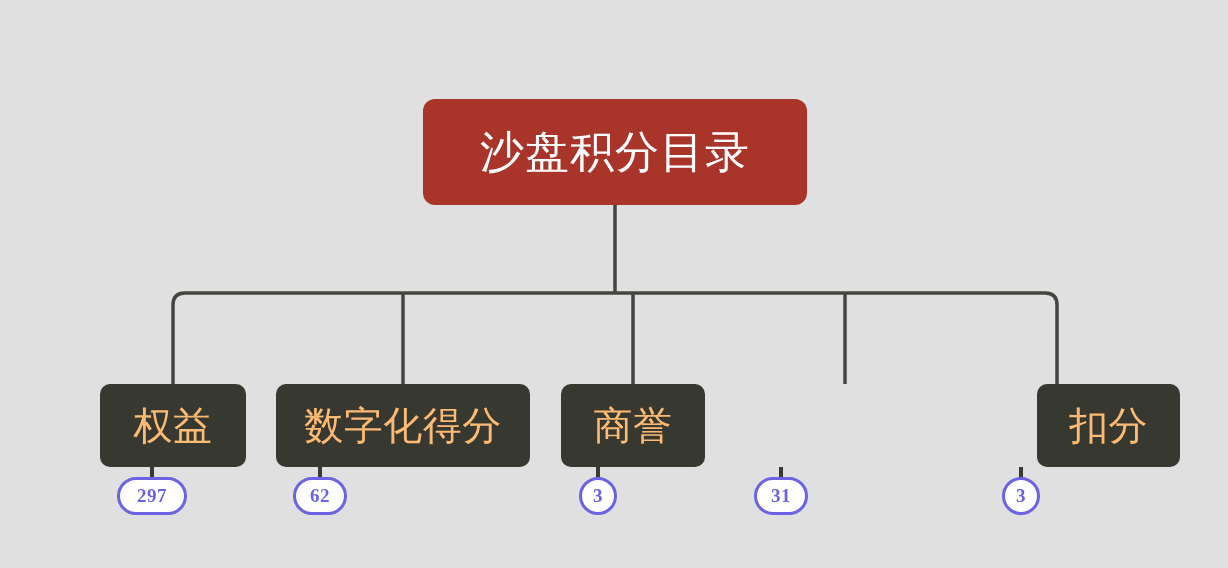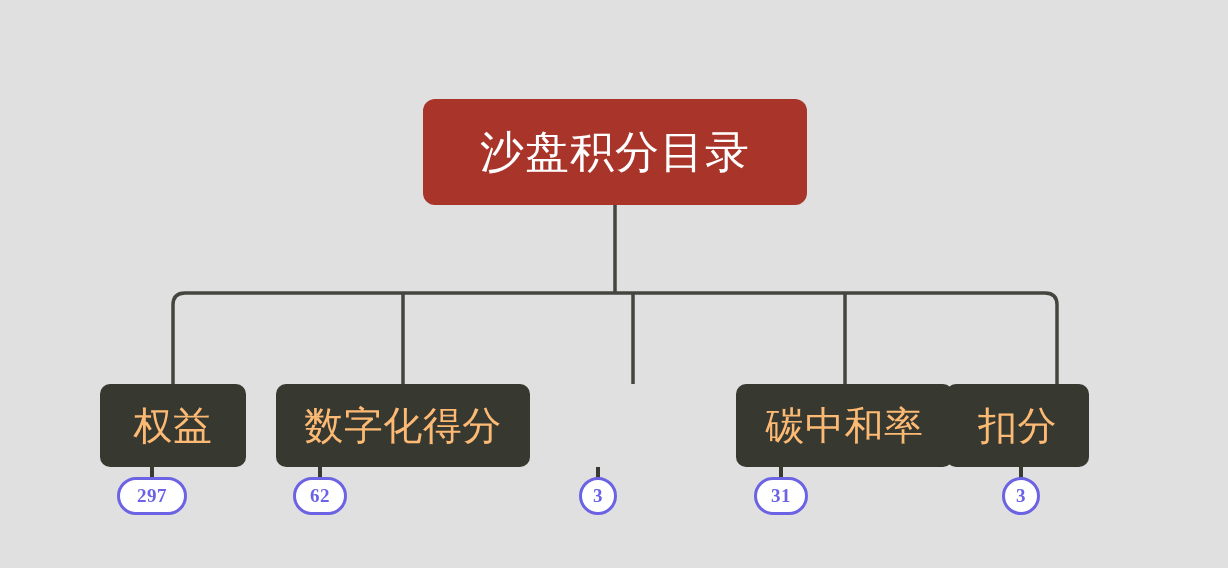--- a/index.html
+++ b/index.html
@@ -107,31 +107,31 @@
     <span>297</span>
   </div>
 
   <div class="node node-child" style="left:276px; top:384px; width:254px; height:83px;">
     <span class="node-label">数字化得分</span>
   </div>
   <div class="badge" style="left:293px; top:477px; min-width:54px; padding:0 11px;">
     <span>62</span>
   </div>
 
+  <div class="node node-child" style="left:561px; top:384px; width:144px; height:83px;">
+    <span class="node-label">商誉</span>
+  </div>
   <div class="badge" style="left:579px; top:477px; width:38px; padding:0;">
     <span>3</span>
   </div>
 
-  <div class="node node-child" style="left:736px; top:384px; width:217px; height:83px;">
-    <span class="node-label">碳中和率</span>
-  </div>
   <div class="badge" style="left:754px; top:477px; min-width:54px; padding:0 11px;">
     <span>31</span>
   </div>
 
-  <div class="node node-child" style="left:946px; top:384px; width:143px; height:83px;">
+  <div class="node node-child" style="left:1037px; top:384px; width:143px; height:83px;">
     <span class="node-label">扣分</span>
   </div>
   <div class="badge" style="left:1002px; top:477px; width:38px; padding:0;">
     <span>3</span>
   </div>
 
 </div>
 
 </body></html>

